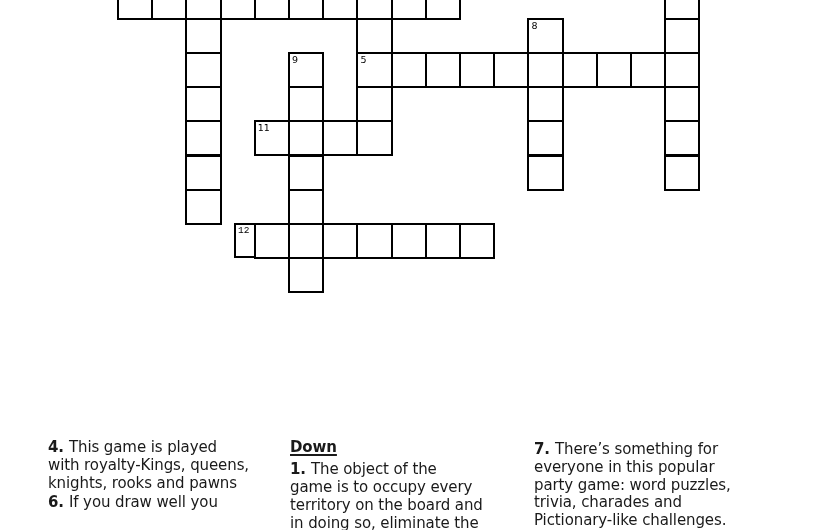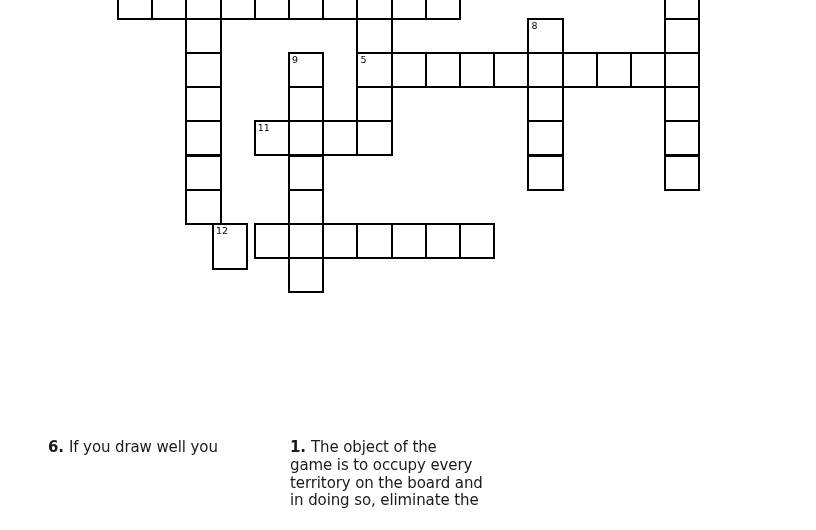--- a/index.html
+++ b/index.html
@@ -111,42 +111,55 @@
       <div class="cell" style="left: 322.2px; top: 120.3px; height: 36.2px; width: 36.2px;"></div>
       <div class="cell" style="left: 356.4px; top: 120.3px; height: 36.2px; width: 36.2px;"></div>
       <div class="cell" style="left: 527.4px; top: 120.3px; height: 36.2px; width: 36.2px;"></div>
       <div class="cell" style="left: 664.2px; top: 120.3px; height: 36.2px; width: 36.2px;"></div>
       <div class="cell" style="left: 185.4px; top: 154.5px; height: 36.2px; width: 36.2px;"></div>
       <div class="cell" style="left: 288px; top: 154.5px; height: 36.2px; width: 36.2px;"></div>
       <div class="cell" style="left: 527.4px; top: 154.5px; height: 36.2px; width: 36.2px;"></div>
       <div class="cell" style="left: 664.2px; top: 154.5px; height: 36.2px; width: 36.2px;"></div>
       <div class="cell" style="left: 185.4px; top: 188.7px; height: 36.2px; width: 36.2px;"></div>
       <div class="cell" style="left: 288px; top: 188.7px; height: 36.2px; width: 36.2px;"></div>
-      <div class="cell" style="left: 212px; top: 222.9px; height: 47px; width: 36.2px;">
+      <div class="cell" style="left: 234px; top: 222.9px; height: 35px; width: 36.2px; font-family: Liberation Mono, monospace;">
         <span class="num">12</span>
       </div>
       <div class="cell" style="left: 253.8px; top: 222.9px; height: 36.2px; width: 36.2px;"></div>
       <div class="cell" style="left: 288px; top: 222.9px; height: 36.2px; width: 36.2px;"></div>
       <div class="cell" style="left: 322.2px; top: 222.9px; height: 36.2px; width: 36.2px;"></div>
       <div class="cell" style="left: 356.4px; top: 222.9px; height: 36.2px; width: 36.2px;"></div>
       <div class="cell" style="left: 390.6px; top: 222.9px; height: 36.2px; width: 36.2px;"></div>
       <div class="cell" style="left: 424.8px; top: 222.9px; height: 36.2px; width: 36.2px;"></div>
       <div class="cell" style="left: 459px; top: 222.9px; height: 36.2px; width: 36.2px;"></div>
       <div class="cell" style="left: 288px; top: 257.1px; height: 36.2px; width: 36.2px;"></div>
     </div>
 
   <div class="clue-col col-across">
     <div>
+        <div class="clue"><b class="clue-num">4.</b><span class="clue-text">This game is played
+with royalty-Kings, queens,
+knights, rooks and pawns</span></div>
         <div class="clue"><b class="clue-num">6.</b><span class="clue-text">If you draw well you</span></div>
       </div>
   </div>
 
   <div class="clue-col col-down">
+    <div class="clue-header">Down</div>
     <div>
         <div class="clue"><b class="clue-num">1.</b><span class="clue-text">The object of the
 game is to occupy every
 territory on the board and
 in doing so, eliminate the</span></div>
       </div>
   </div>
 
+  <div class="clue-col col-down2">
+    <div>
+        <div class="clue"><b class="clue-num">7.</b><span class="clue-text">There’s something for
+everyone in this popular
+party game: word puzzles,
+trivia, charades and
+Pictionary-like challenges.</span></div>
+      </div>
+  </div>
 
 </div>
 
 </body></html>

